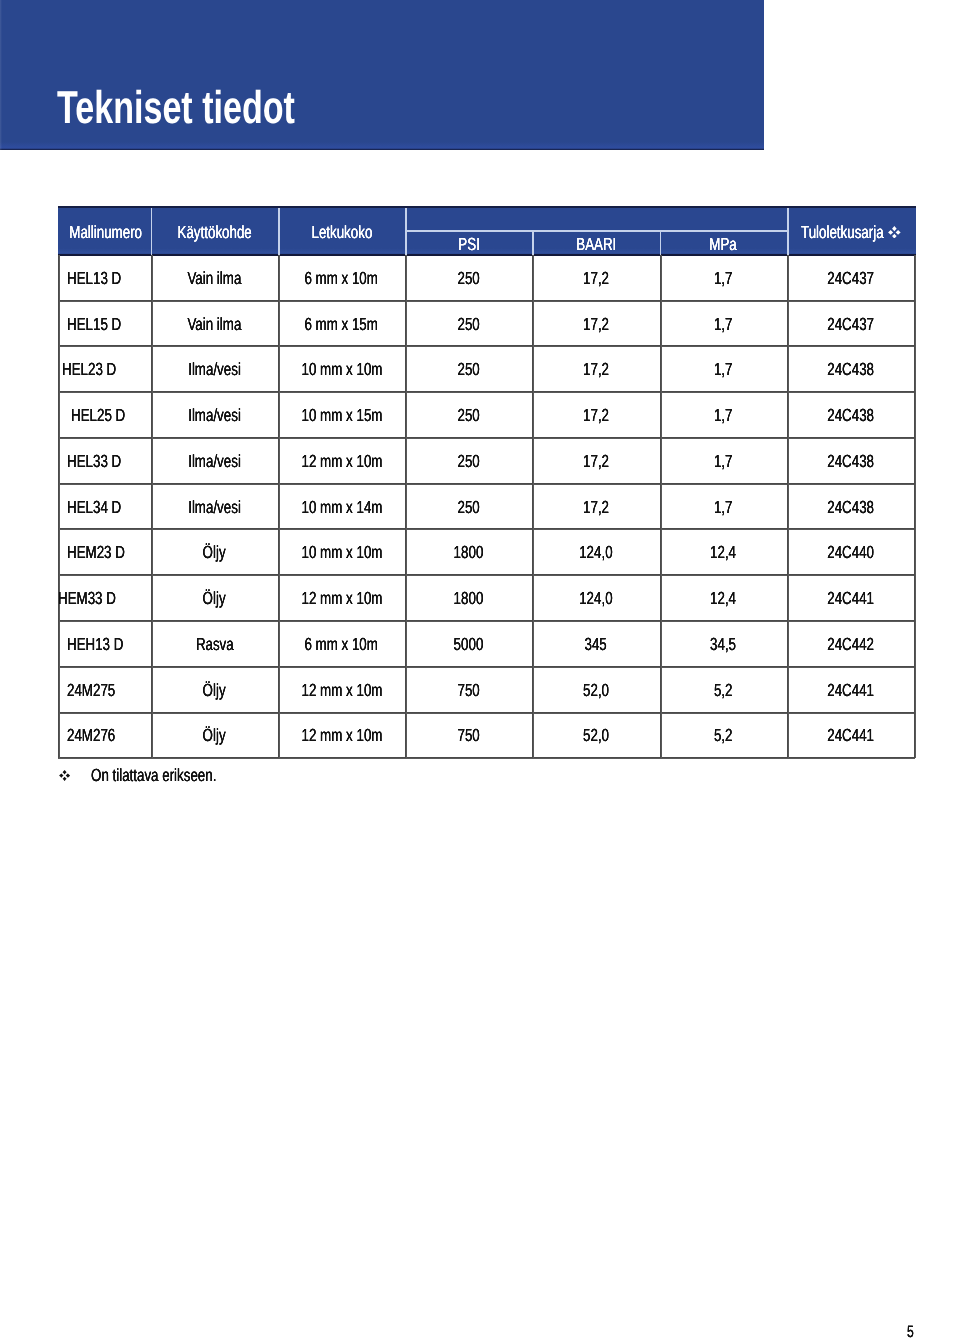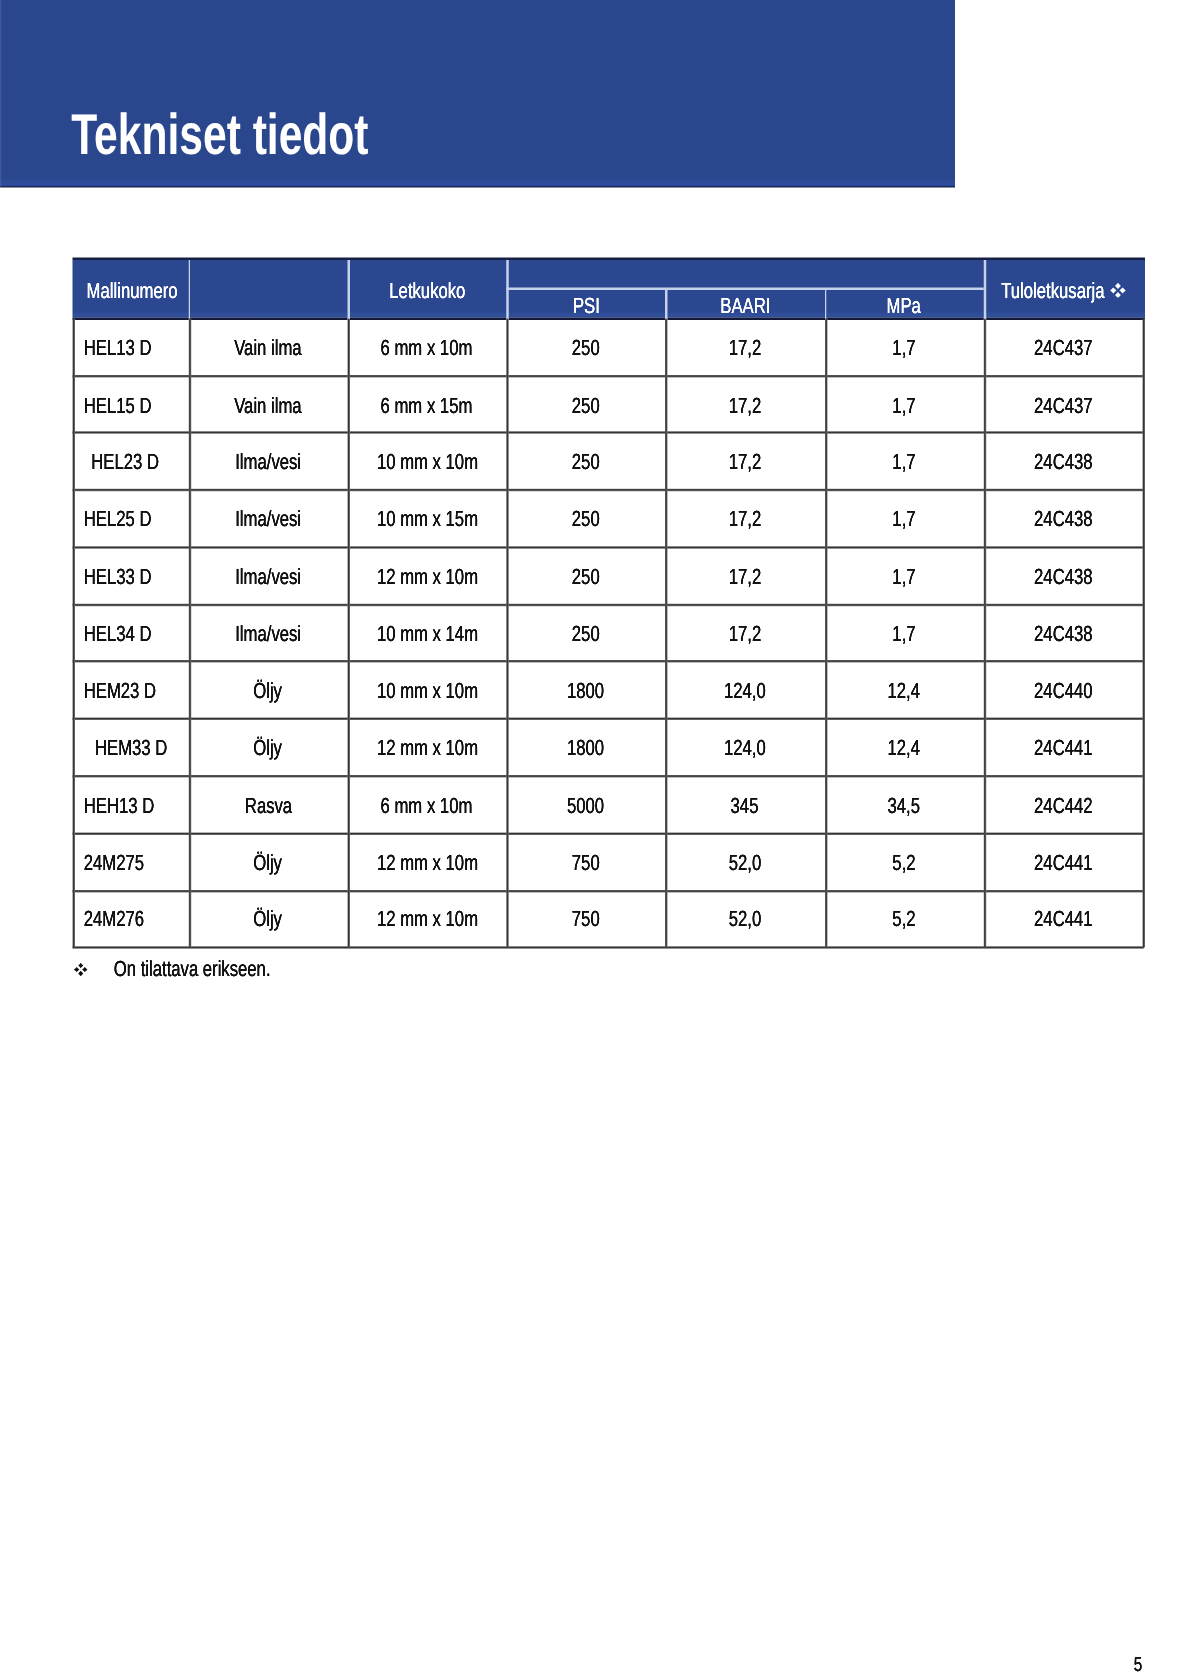--- a/index.html
+++ b/index.html
@@ -97,20 +97,23 @@
     <div class="hdr">
       <div class="vsep" style="left:92.8px;top:0px;height:48.75px;"></div>
       <div class="vsep" style="left:220px;top:0px;height:48.75px;"></div>
       <div class="vsep" style="left:347.2px;top:0px;height:48.75px;"></div>
       <div class="vsep" style="left:729px;top:0px;height:48.75px;"></div>
       <div class="vsep" style="left:474.4px;top:23.4px;height:25.35px;"></div>
       <div class="vsep" style="left:601.6px;top:23.4px;height:25.35px;"></div>
       <div class="hsep" style="left:347.2px;top:22.6px;width:381.8px;"></div>
       <div class="hcell" style="left:0px;width:92.8px;top:0px;height:48.75px;line-height:48.75px;">
         <span class="sq"><span>Mallinumero</span></span>
+      </div>
+      <div class="hcell" style="left:92.8px;width:127.2px;top:0px;height:48.75px;line-height:48.75px;">
+        <span class="sq"><span>Käyttökohde</span></span>
       </div>
       <div class="hcell" style="left:220px;width:127.2px;top:0px;height:48.75px;line-height:48.75px;">
         <span class="sq"><span>Letkukoko</span></span>
       </div>
       <div class="hcell" style="left:347.2px;width:127.2px;top:23.4px;height:25.35px;line-height:25.35px;padding-top:1px;">
         <span class="sq"><span>PSI</span></span>
       </div>
       <div class="hcell" style="left:474.4px;width:127.2px;top:23.4px;height:25.35px;line-height:25.35px;padding-top:1px;">
         <span class="sq"><span>BAARI</span></span>
       </div>
@@ -162,30 +165,30 @@
       <div>
         <div class="cell lft" style="left:0px;width:84.3px;top:45.75px;height:45.75px;line-height:45.75px;text-align:left;padding-left:8.5px;"><span>HEL15 D</span></div>
         <div class="cell" style="left:92.8px;width:127.2px;top:45.75px;height:45.75px;line-height:45.75px;"><span>Vain ilma</span></div>
         <div class="cell" style="left:220px;width:127.2px;top:45.75px;height:45.75px;line-height:45.75px;"><span>6 mm x 15m</span></div>
         <div class="cell" style="left:347.2px;width:127.2px;top:45.75px;height:45.75px;line-height:45.75px;"><span>250</span></div>
         <div class="cell" style="left:474.4px;width:127.2px;top:45.75px;height:45.75px;line-height:45.75px;"><span>17,2</span></div>
         <div class="cell" style="left:601.6px;width:127.4px;top:45.75px;height:45.75px;line-height:45.75px;"><span>1,7</span></div>
         <div class="cell" style="left:729px;width:127.4px;top:45.75px;height:45.75px;line-height:45.75px;"><span>24C437</span></div>
       </div>
       <div>
-        <div class="cell lft" style="left:0px;width:84.3px;top:91.5px;height:34px;line-height:45.75px;text-align:left;padding-left:15px;"><span>HEL23 D</span></div>
+        <div class="cell lft" style="left:0px;width:84.3px;top:91.5px;height:34px;line-height:45.75px;text-align:left;padding-left:4px;"><span>HEL23 D</span></div>
         <div class="cell" style="left:92.8px;width:127.2px;top:91.5px;height:45.75px;line-height:45.75px;"><span>Ilma/vesi</span></div>
         <div class="cell" style="left:220px;width:127.2px;top:91.5px;height:45.75px;line-height:45.75px;"><span>10 mm x 10m</span></div>
         <div class="cell" style="left:347.2px;width:127.2px;top:91.5px;height:45.75px;line-height:45.75px;"><span>250</span></div>
         <div class="cell" style="left:474.4px;width:127.2px;top:91.5px;height:45.75px;line-height:45.75px;"><span>17,2</span></div>
         <div class="cell" style="left:601.6px;width:127.4px;top:91.5px;height:45.75px;line-height:45.75px;"><span>1,7</span></div>
         <div class="cell" style="left:729px;width:127.4px;top:91.5px;height:45.75px;line-height:45.75px;"><span>24C438</span></div>
       </div>
       <div>
-        <div class="cell lft" style="left:0px;width:84.3px;top:137.25px;height:31px;line-height:45.75px;text-align:center;padding-left:4px;"><span>HEL25 D</span></div>
+        <div class="cell lft" style="left:0px;width:84.3px;top:137.25px;height:31px;line-height:45.75px;text-align:right;padding-left:4px;"><span>HEL25 D</span></div>
         <div class="cell" style="left:92.8px;width:127.2px;top:137.25px;height:45.75px;line-height:45.75px;"><span>Ilma/vesi</span></div>
         <div class="cell" style="left:220px;width:127.2px;top:137.25px;height:45.75px;line-height:45.75px;"><span>10 mm x 15m</span></div>
         <div class="cell" style="left:347.2px;width:127.2px;top:137.25px;height:45.75px;line-height:45.75px;"><span>250</span></div>
         <div class="cell" style="left:474.4px;width:127.2px;top:137.25px;height:45.75px;line-height:45.75px;"><span>17,2</span></div>
         <div class="cell" style="left:601.6px;width:127.4px;top:137.25px;height:45.75px;line-height:45.75px;"><span>1,7</span></div>
         <div class="cell" style="left:729px;width:127.4px;top:137.25px;height:45.75px;line-height:45.75px;"><span>24C438</span></div>
       </div>
       <div>
         <div class="cell lft" style="left:0px;width:84.3px;top:183px;height:45.75px;line-height:45.75px;text-align:left;padding-left:8.5px;"><span>HEL33 D</span></div>
         <div class="cell" style="left:92.8px;width:127.2px;top:183px;height:45.75px;line-height:45.75px;"><span>Ilma/vesi</span></div>
@@ -207,21 +210,21 @@
       <div>
         <div class="cell lft" style="left:0px;width:84.3px;top:274.5px;height:45.75px;line-height:45.75px;text-align:center;padding-left:8.5px;"><span>HEM23 D</span></div>
         <div class="cell" style="left:92.8px;width:127.2px;top:274.5px;height:45.75px;line-height:45.75px;"><span>Öljy</span></div>
         <div class="cell" style="left:220px;width:127.2px;top:274.5px;height:45.75px;line-height:45.75px;"><span>10 mm x 10m</span></div>
         <div class="cell" style="left:347.2px;width:127.2px;top:274.5px;height:45.75px;line-height:45.75px;"><span>1800</span></div>
         <div class="cell" style="left:474.4px;width:127.2px;top:274.5px;height:45.75px;line-height:45.75px;"><span>124,0</span></div>
         <div class="cell" style="left:601.6px;width:127.4px;top:274.5px;height:45.75px;line-height:45.75px;"><span>12,4</span></div>
         <div class="cell" style="left:729px;width:127.4px;top:274.5px;height:45.75px;line-height:45.75px;"><span>24C440</span></div>
       </div>
       <div>
-        <div class="cell lft" style="left:0px;width:84.3px;top:320.25px;height:29px;line-height:45.75px;text-align:left;padding-left:18px;"><span>HEM33 D</span></div>
+        <div class="cell lft" style="left:0px;width:84.3px;top:320.25px;height:29px;line-height:45.75px;text-align:left;padding-left:0;"><span>HEM33 D</span></div>
         <div class="cell" style="left:92.8px;width:127.2px;top:320.25px;height:45.75px;line-height:45.75px;"><span>Öljy</span></div>
         <div class="cell" style="left:220px;width:127.2px;top:320.25px;height:45.75px;line-height:45.75px;"><span>12 mm x 10m</span></div>
         <div class="cell" style="left:347.2px;width:127.2px;top:320.25px;height:45.75px;line-height:45.75px;"><span>1800</span></div>
         <div class="cell" style="left:474.4px;width:127.2px;top:320.25px;height:45.75px;line-height:45.75px;"><span>124,0</span></div>
         <div class="cell" style="left:601.6px;width:127.4px;top:320.25px;height:45.75px;line-height:45.75px;"><span>12,4</span></div>
         <div class="cell" style="left:729px;width:127.4px;top:320.25px;height:45.75px;line-height:45.75px;"><span>24C441</span></div>
       </div>
       <div>
         <div class="cell lft" style="left:0px;width:84.3px;top:366px;height:45.75px;line-height:45.75px;text-align:left;padding-left:8.5px;"><span>HEH13 D</span></div>
         <div class="cell" style="left:92.8px;width:127.2px;top:366px;height:45.75px;line-height:45.75px;"><span>Rasva</span></div>

